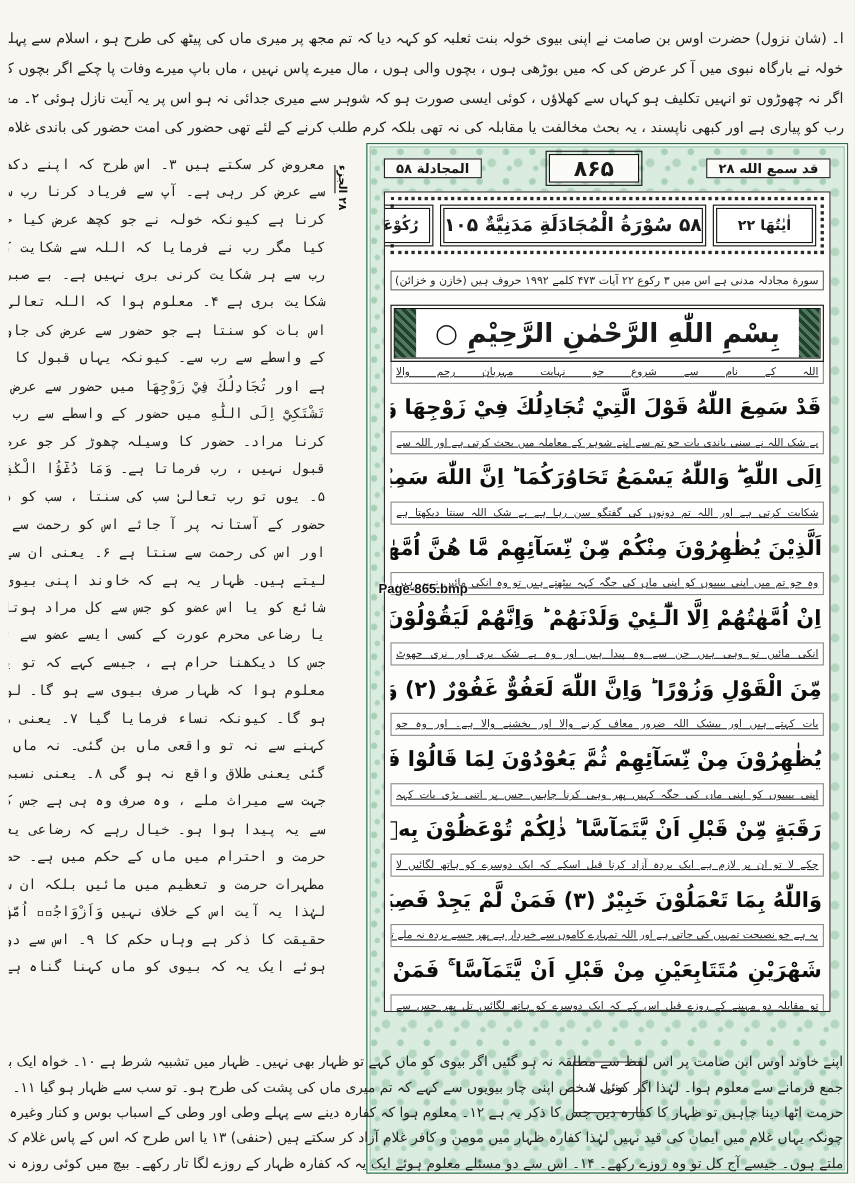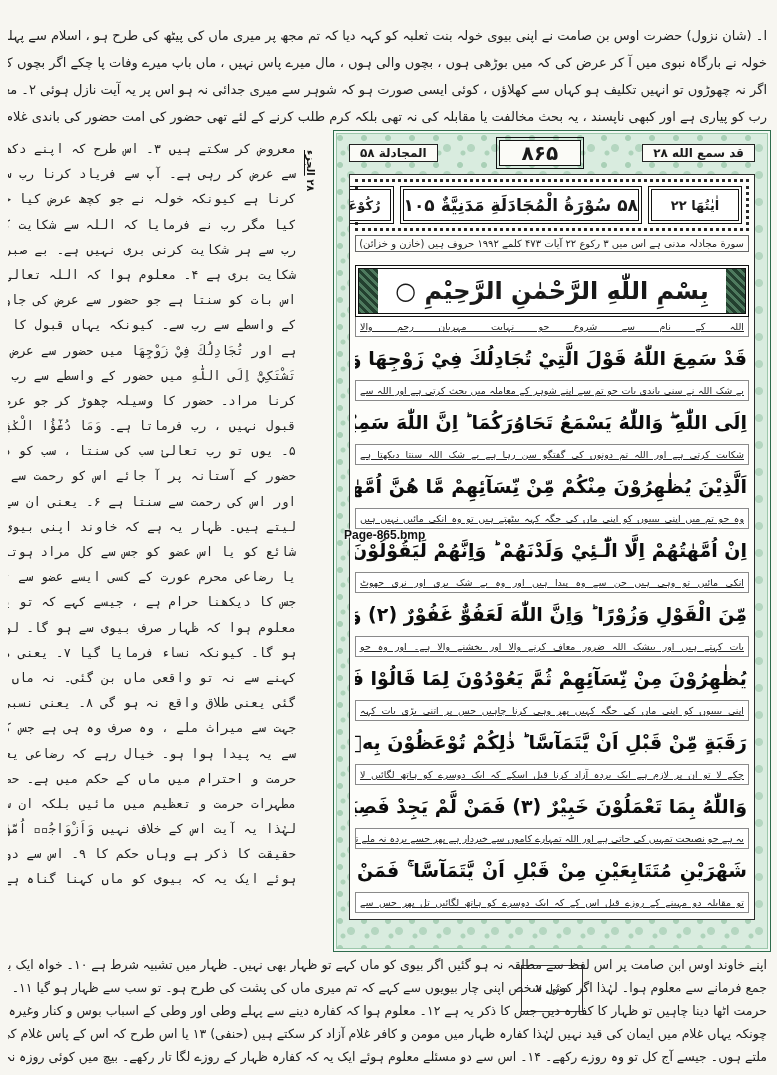--- a/index.html
+++ b/index.html
@@ -23,21 +23,21 @@
   
   .margin-marker{
     position:absolute;left:298px;top:150px;width:22px;
     writing-mode:vertical-rl;direction:rtl;
     font-size:10px;font-weight:bold;color:#111;text-align:center;line-height:20px;
   }
   .margin-marker .mm-word{text-decoration:underline;}
 
   
   .quran-panel{
-    position:absolute;left:333px;top:130px;width:438px;height:822px;
+    position:absolute;left:333px;top:130px;width:438px;height:937px;
     background-color:#d9ecdf;
     background-image:
       radial-gradient(circle at 6px 7px,  rgba(121,179,142,.50) 2.5px, transparent 3.5px),
       radial-gradient(circle at 17px 17px, rgba(121,179,142,.38) 3.5px, transparent 4.5px),
       radial-gradient(circle at 9px 22px,  rgba(121,179,142,.45) 2px,   transparent 3px);
     background-size:24px 27px;
     border:1px solid #2e6b4c;
     box-shadow:inset 0 0 0 2px #f2f8f3, inset 0 0 0 3px #9cc7ab;
     padding:5px 15px 4px;box-sizing:border-box;
   }
@@ -59,21 +59,21 @@
     border:3px dotted #2b2b2b;padding:4px;display:flex;gap:6px;direction:rtl;align-items:stretch;
   }
   .tb-cell{
     background:#fff;border:1px solid #111;outline:1px solid #111;outline-offset:2px;
     margin:3px;display:flex;align-items:center;justify-content:center;
     font-weight:bold;direction:rtl;white-space:nowrap;
   }
   .tb-side{flex:0 0 86px;font-size:13px;height:30px;}
   .tb-main{flex:1;font-size:17px;height:30px;}
   .info-line{
-    border:1px solid #666;margin-top:4px;padding:2px 4px;
+    border:1px solid #666;margin-top:15px;padding:2px 4px;
     direction:rtl;font-size:10px;white-space:nowrap;overflow:hidden;color:#222;
   }
   .bismillah{
     position:relative;border:1px solid #111;outline:1px solid #111;outline-offset:2px;
     margin:16px 3px 0;height:44px;display:flex;align-items:center;justify-content:center;
     font-size:24px;font-weight:bold;direction:rtl;white-space:nowrap;overflow:hidden;background:#fff;
   }
   .bis-orn{position:absolute;top:-1px;bottom:-1px;width:20px;background:
     repeating-linear-gradient(45deg,#23402f 0 3px,#4e7a5e 3px 6px);}
   .bis-orn.left{left:-1px;}

